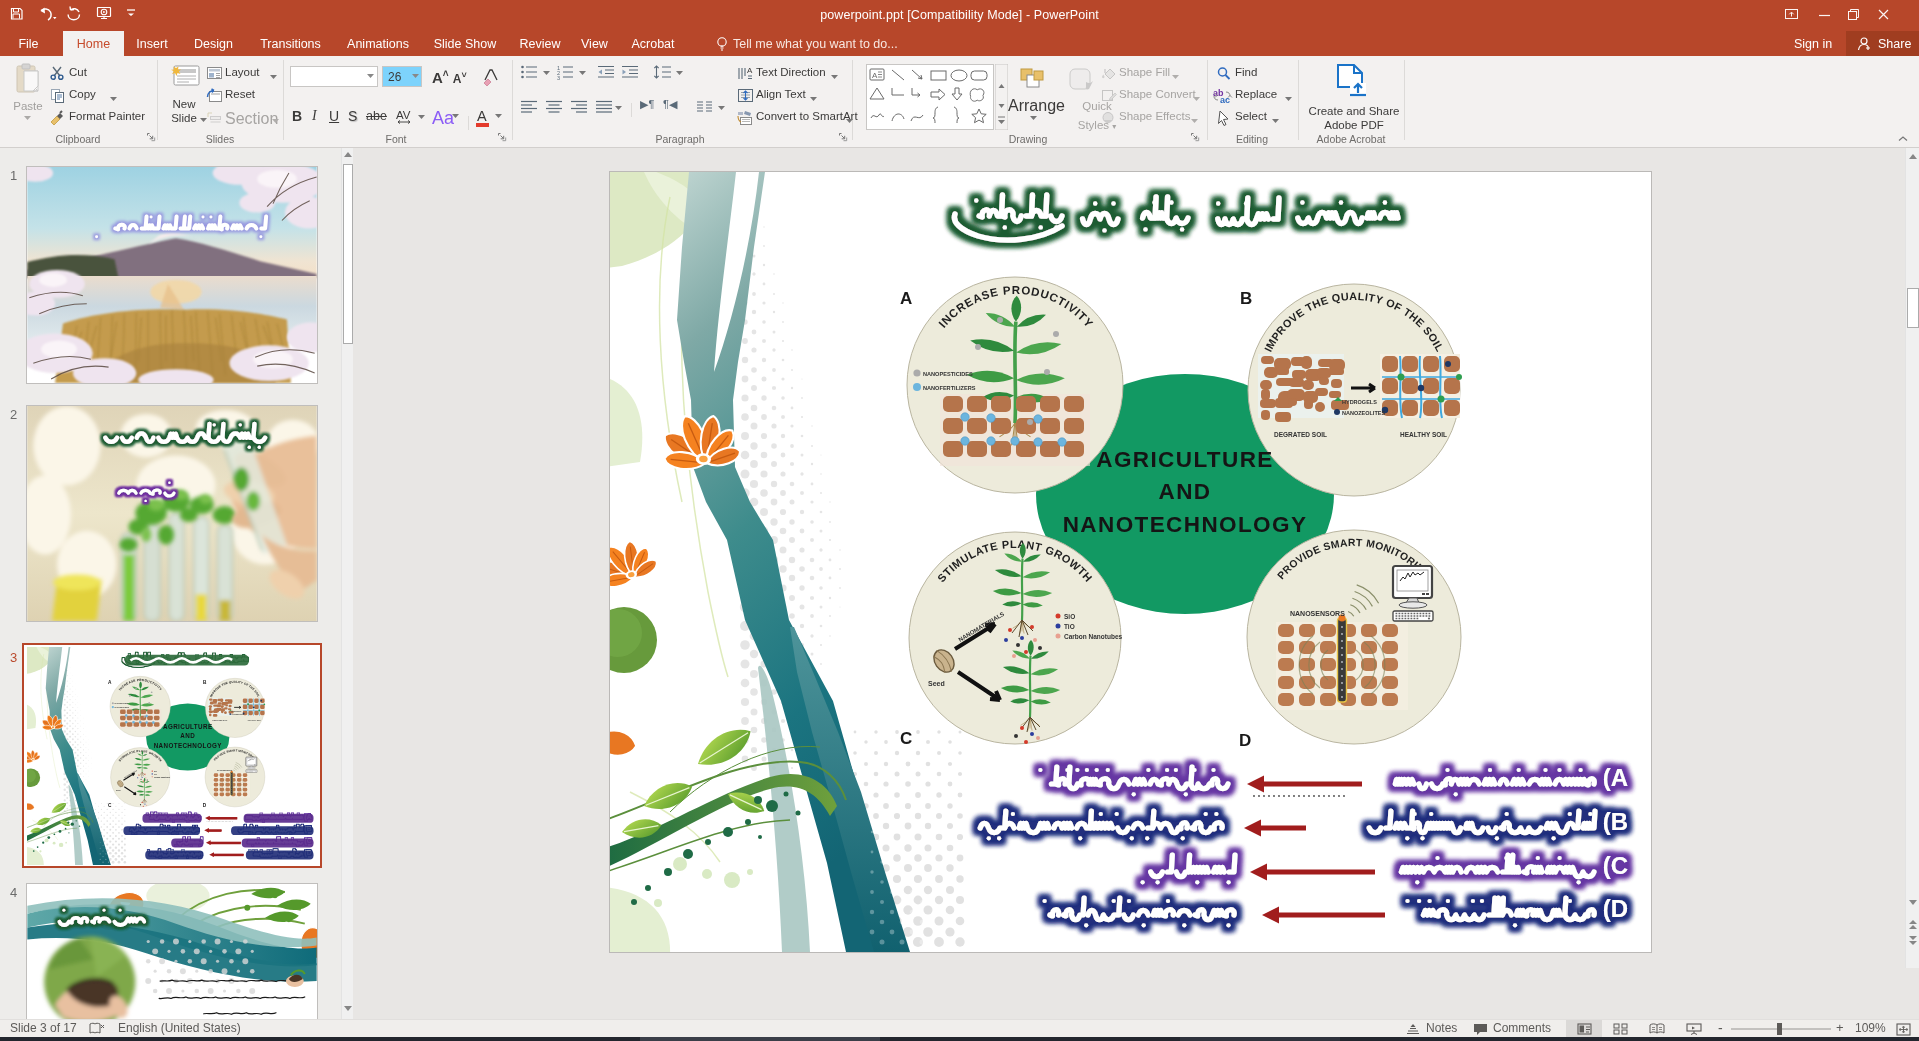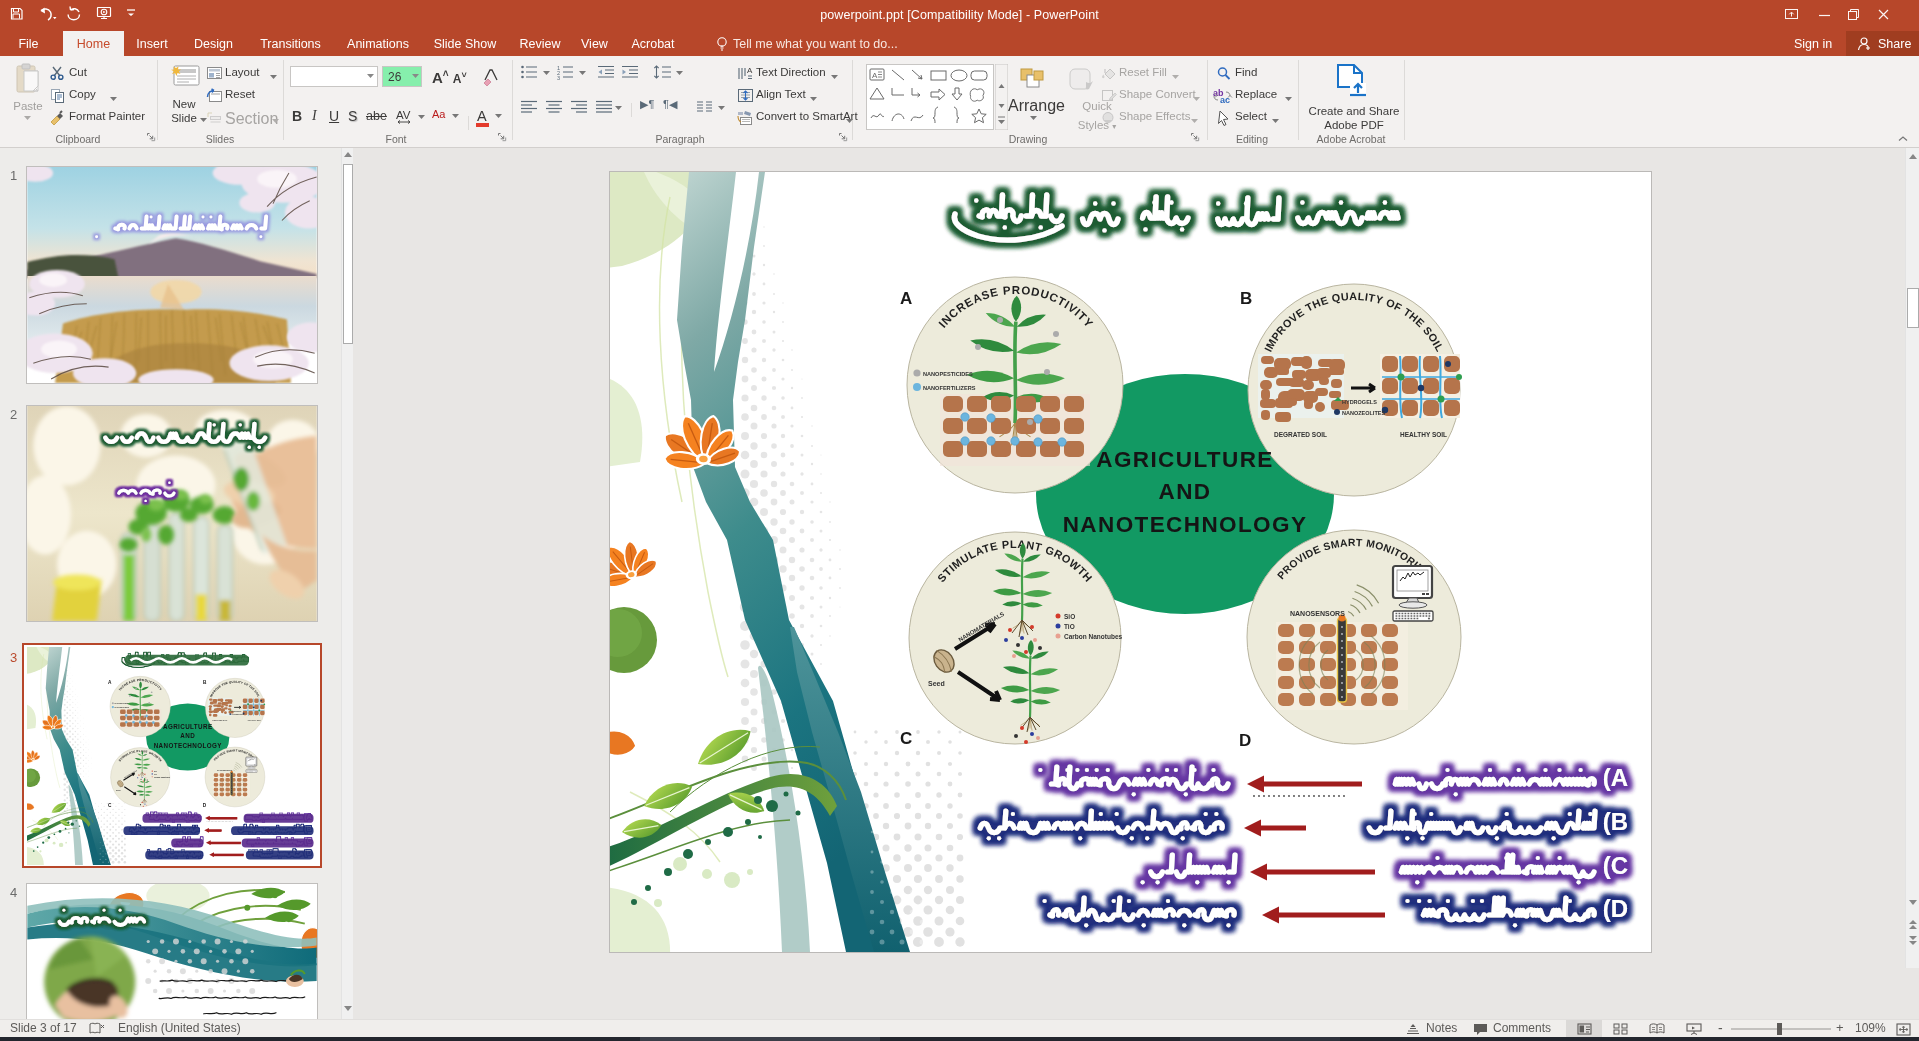--- a/index.html
+++ b/index.html
@@ -1185,40 +1185,40 @@
         <path d="M4.5,11 h10" stroke="#ABABAB"></path>
       </svg>
       <span style="position:absolute;left:225px;top:54px;font-size:16px;color:#A6A4A2;white-space:nowrap">Section</span>
       <svg style="position:absolute;left:272px;top:63px" width="7" height="5">
         <path d="M0,0 h7 l-3.5,4 z" fill="#B0AEAC"></path>
       </svg>
       <div style="position:absolute;left:290px;top:10px;width:88px;height:21px;background:#fff;border:1px solid #C8C6C4"></div>
       <svg style="position:absolute;left:367px;top:18px" width="7" height="5">
         <path d="M0,0 h7 l-3.5,4 z" fill="#888"></path>
       </svg>
-      <div style="position:absolute;left:382px;top:10px;width:40px;height:21px;background:#86efac;border:1px solid #C8C6C4;font-size:12px;color:#3b3a39;line-height:20px;padding-left:5px">26</div>
+      <div style="position:absolute;left:382px;top:10px;width:40px;height:21px;background:#7dd3fc;border:1px solid #C8C6C4;font-size:12px;color:#3b3a39;line-height:20px;padding-left:5px">26</div>
       <svg style="position:absolute;left:412px;top:18px" width="7" height="5">
         <path d="M0,0 h7 l-3.5,4 z" fill="#888"></path>
       </svg>
       <div style="position:absolute;left:432px;top:12px;font-size:15px;color:#3b3a39;font-weight:bold">A<span style="font-size:10px;vertical-align:6px">˄</span> <span style="font-size:12px">A</span><span style="font-size:9px;vertical-align:5px">˅</span></div>
       <svg style="position:absolute;left:482px;top:11px" width="20" height="19" viewBox="0 0 20 19">
         <path d="M3,13 l5,-10 h2 l5,10" stroke="#3b3a39" fill="none" stroke-width="1.3"></path>
         <path d="M2,16 l4,-4 3,3 -4,4 z" fill="#E8A0B4" stroke="#C87A90" stroke-width=".7"></path>
       </svg>
       <div style="position:absolute;left:292px;top:52px;font-size:14px;font-weight:bold;color:#3b3a39">B</div>
       <div style="position:absolute;left:312px;top:52px;font-size:14px;font-style:italic;font-family:'Liberation Serif',serif;color:#3b3a39">I</div>
       <div style="position:absolute;left:329px;top:52px;font-size:14px;text-decoration:underline;color:#3b3a39">U</div>
       <div style="position:absolute;left:348px;top:52px;font-size:14px;color:#3b3a39;text-shadow:1px 1px 1px #bbb">S</div>
       <div style="position:absolute;left:366px;top:53px;font-size:12.5px;color:#3b3a39;text-decoration:line-through">abe</div>
       <svg style="position:absolute;left:396px;top:53px" width="30" height="16" viewBox="0 0 30 16">
         <text x="0" y="10" font-size="11.5" fill="#3b3a39">AV</text>
         <path d="M2,13 h12 M2,13 l2,-1.6 M2,13 l2,1.6 M14,13 l-2,-1.6 M14,13 l-2,1.6" stroke="#3b3a39" stroke-width=".9"></path>
         <path d="M22,6 h7 l-3.5,4 z" fill="#777"></path>
       </svg>
-      <div style="position:absolute;left:432px;top:52px;font-size:11px;color:#b91c1c">Aa</div>
+      <div style="position:absolute;left:432px;top:52px;font-size:18px;color:#8b5cf6">Aa</div>
       <svg style="position:absolute;left:452px;top:58px" width="7" height="5">
         <path d="M0,0 h7 l-3.5,4 z" fill="#777"></path>
       </svg>
       <div style="position:absolute;left:468px;top:60px;width:1px;height:14px;background:#DCDAD8"></div>
       <div style="position:absolute;left:477px;top:52px;font-size:14.5px;color:#3b3a39">A</div>
       <div style="position:absolute;left:476px;top:67px;width:13px;height:4px;background:#E43B2C"></div>
       <svg style="position:absolute;left:495px;top:58px" width="7" height="5">
         <path d="M0,0 h7 l-3.5,4 z" fill="#777"></path>
       </svg>
       <svg style="position:absolute;left:520px;top:8px" width="20" height="16" viewBox="0 0 20 16" stroke="#5A6A78" fill="none">
@@ -1365,21 +1365,21 @@
       <svg style="position:absolute;left:1066px;top:10px" width="30" height="28" viewBox="0 0 30 28" opacity=".45">
         <rect x="4" y="3" width="20" height="20" rx="5" fill="#E8E8E8" stroke="#9a9a9a"></rect>
         <path d="M20,16 c3,2 5,1 7,-1 l-4,8 c-2,1 -4,0 -3,-2 z" fill="#9a9a9a"></path>
       </svg>
       <div style="position:absolute;left:1072px;top:41px;width:50px;text-align:center;font-size:11.5px;color:#A6A4A2;line-height:19px">Quick<br>Styles <span style="font-size:8px">▾</span></div>
       <svg style="position:absolute;left:1100px;top:10px" width="18" height="15" viewBox="0 0 18 15" opacity=".5">
         <path d="M5,8 l5,-5 5,5 -5,5 z" fill="#D8D8D8" stroke="#9a9a9a"></path>
         <path d="M5,3 v4" stroke="#9a9a9a" stroke-width="1.2"></path>
         <path d="M2,11 c0,1.5 2.5,1.5 2.5,0 c0,-1 -1.2,-2.5 -1.2,-2.5 c0,0 -1.3,1.5 -1.3,2.5 z" fill="#B0B0B0"></path>
       </svg>
-      <span style="position:absolute;left:1119px;top:10px;font-size:11.5px;color:#A6A4A2;white-space:nowrap">Reset Fill</span>
+      <span style="position:absolute;left:1119px;top:10px;font-size:11.5px;color:#A6A4A2;white-space:nowrap">Shape Fill</span>
       <svg style="position:absolute;left:1172px;top:19px" width="7" height="5">
         <path d="M0,0 h7 l-3.5,4 z" fill="#B0AEAC"></path>
       </svg>
       <svg style="position:absolute;left:1100px;top:32px" width="18" height="15" viewBox="0 0 18 15" opacity=".5">
         <rect x="2.5" y="2.5" width="10" height="10" fill="none" stroke="#9a9a9a"></rect>
         <path d="M10,10 l5,-5 1.5,1.5 -5,5 -2.2,0.7 z" fill="#C8C8C8" stroke="#9a9a9a" stroke-width=".7"></path>
       </svg>
       <span style="position:absolute;left:1119px;top:32px;font-size:11.5px;color:#A6A4A2;white-space:nowrap">Shape Convert</span>
       <svg style="position:absolute;left:1193px;top:41px" width="7" height="5">
         <path d="M0,0 h7 l-3.5,4 z" fill="#B0AEAC"></path>

